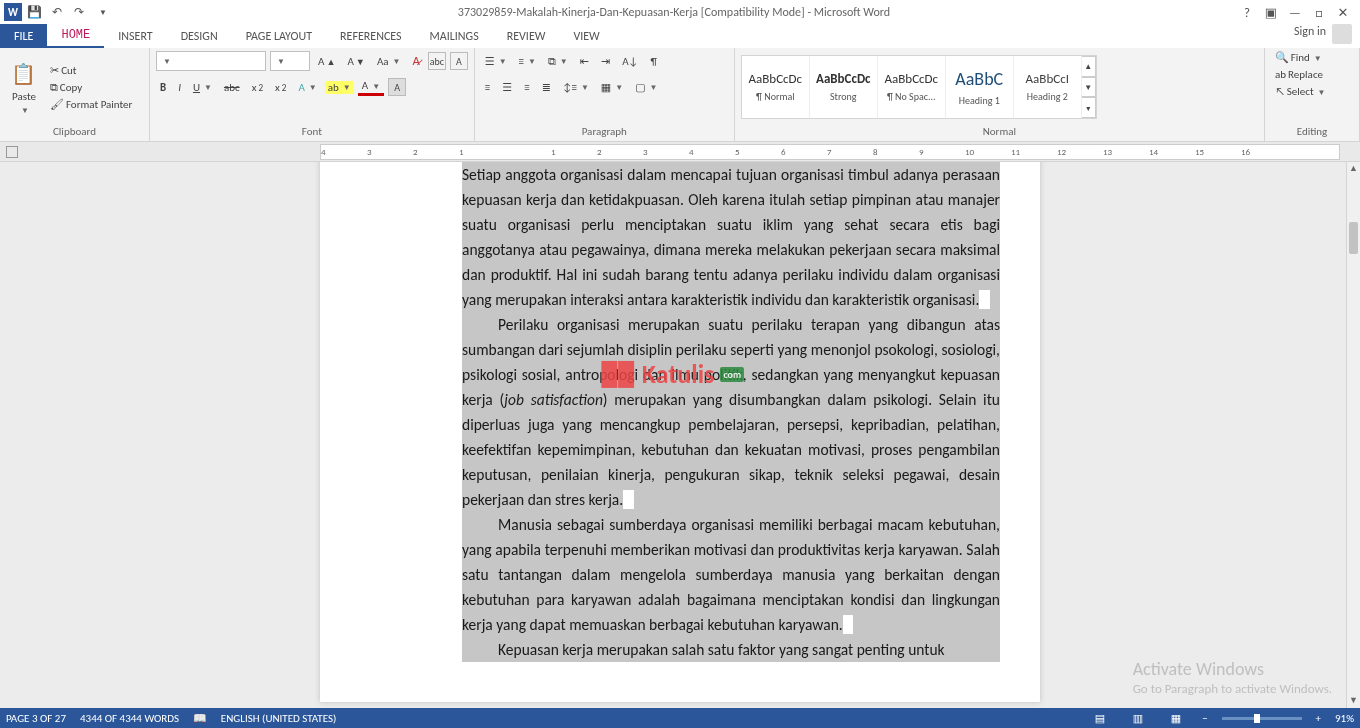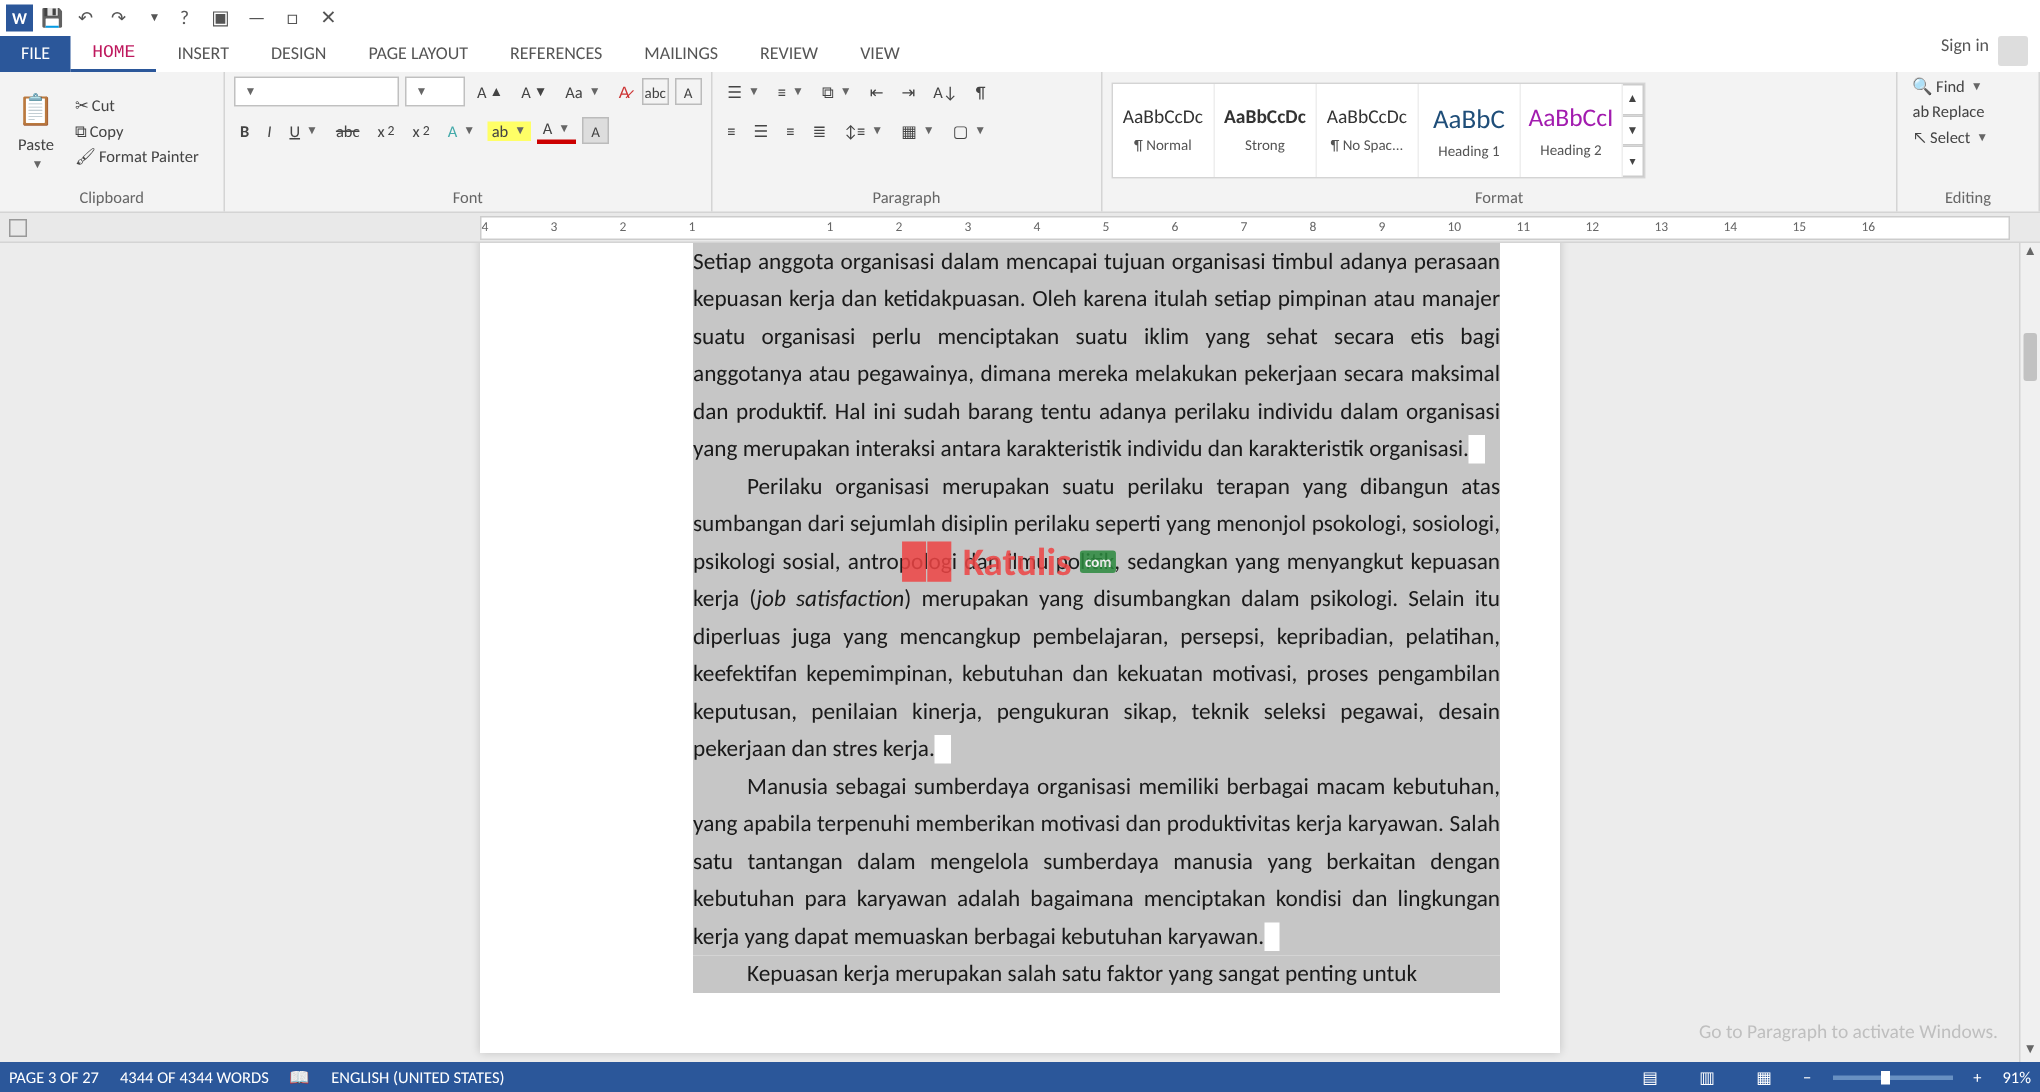--- a/index.html
+++ b/index.html
@@ -83,20 +83,21 @@
 <body>
 
 <div class="titlebar">
   <div class="qat">
     <span class="wicon">W</span>
     <span>💾</span>
     <span>↶</span>
     <span>↷</span>
     <span class="dd">▼</span>
   </div>
+  <div class="title">373029859-Makalah-Kinerja-Dan-Kepuasan-Kerja [Compatibility Mode] - Microsoft Word</div>
   <div class="wincontrols">
     <span>?</span>
     <span>▣</span>
     <span>—</span>
     <span>□</span>
     <span>✕</span>
   </div>
 </div>
 
 <div class="tabrow">
@@ -224,31 +225,31 @@
           </div>
           <div class="style-item">
             <div class="prev" style="font-size:13px;color:#333;">AaBbCcDc</div>
             <div class="lbl">¶ No Spac...</div>
           </div>
           <div class="style-item">
             <div class="prev" style="font-size:18px;color:#1f4e79;">AaBbC</div>
             <div class="lbl">Heading 1</div>
           </div>
           <div class="style-item">
-            <div class="prev" style="font-size:17px;color:#a21caf;">AaBbCcI</div>
+            <div class="prev" style="font-size:13px;color:#404040;">AaBbCcI</div>
             <div class="lbl">Heading 2</div>
           </div>
           <div class="gallery-scroll">
             <div>▲</div>
             <div>▼</div>
             <div>▾</div>
           </div>
         </div>
     </div>
-    <div class="group-label">Format</div>
+    <div class="group-label">Normal</div>
   </div>
 
   <div class="group" style="min-width:95px">
     <div class="group-content" style="flex-direction:column;align-items:flex-start;gap:2px">
       <div class="smallbtn">
           <i class="i">🔍</i>
           <span>Find</span>
           <span class="dd">▼</span>
         </div>
       <div class="smallbtn">
@@ -306,20 +307,21 @@
   </div>
 </div>
 
 <div class="vscroll">
   <div class="arr" style="top:0">▲</div>
   <div class="thumb"></div>
   <div class="arr" style="bottom:0">▼</div>
 </div>
 
 <div class="activate">
+  <div>Activate Windows</div>
   <div class="sub">Go to Paragraph to activate Windows.</div>
 </div>
 
 <div class="statusbar">
   <span>PAGE 3 OF 27</span>
   <span>4344 OF 4344 WORDS</span>
   <span>📖</span>
   <span>ENGLISH (UNITED STATES)</span>
   <div class="spacer"></div>
   <span class="viewbtn">▤</span>

